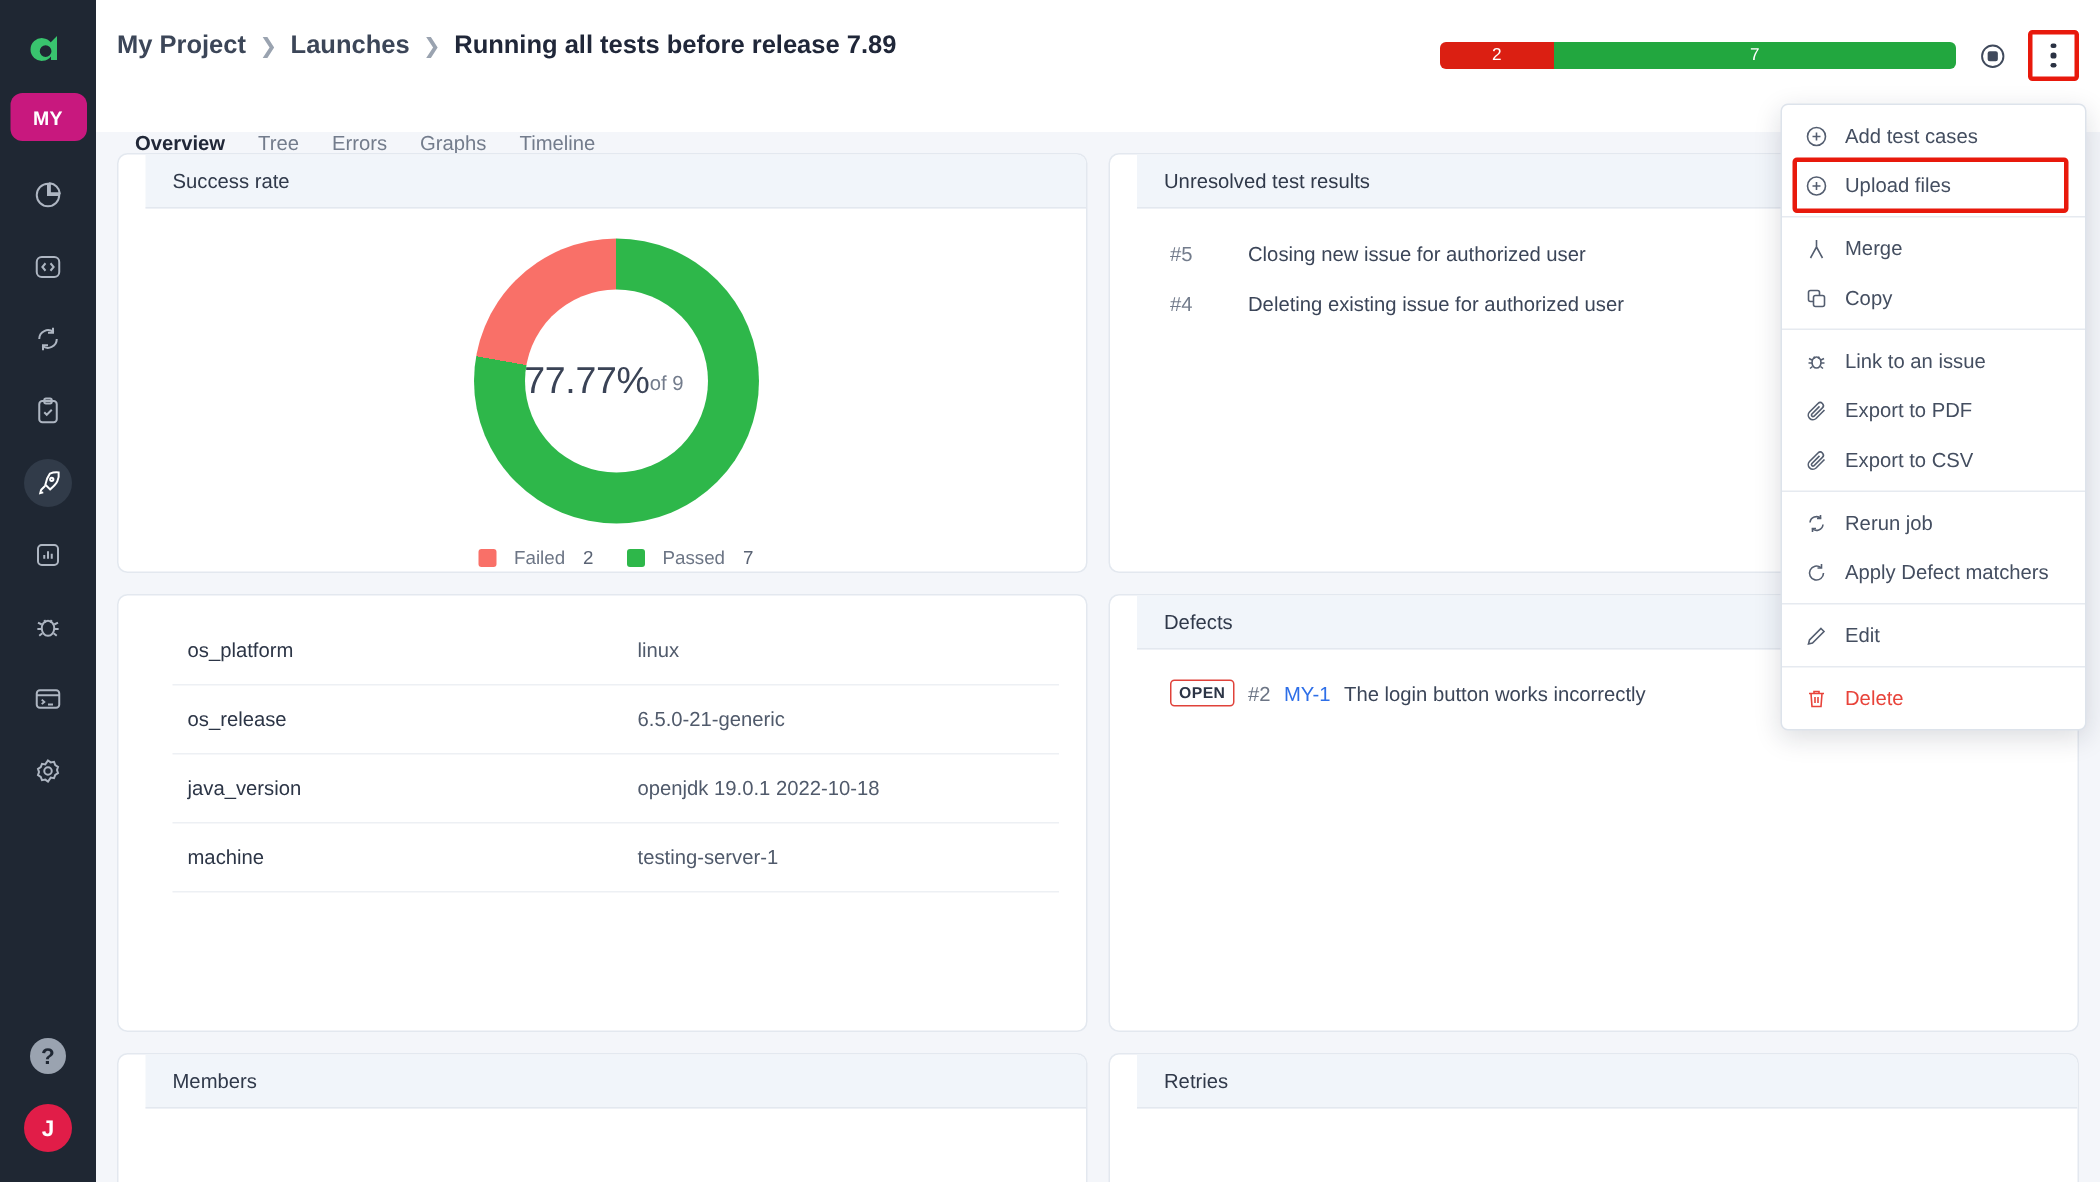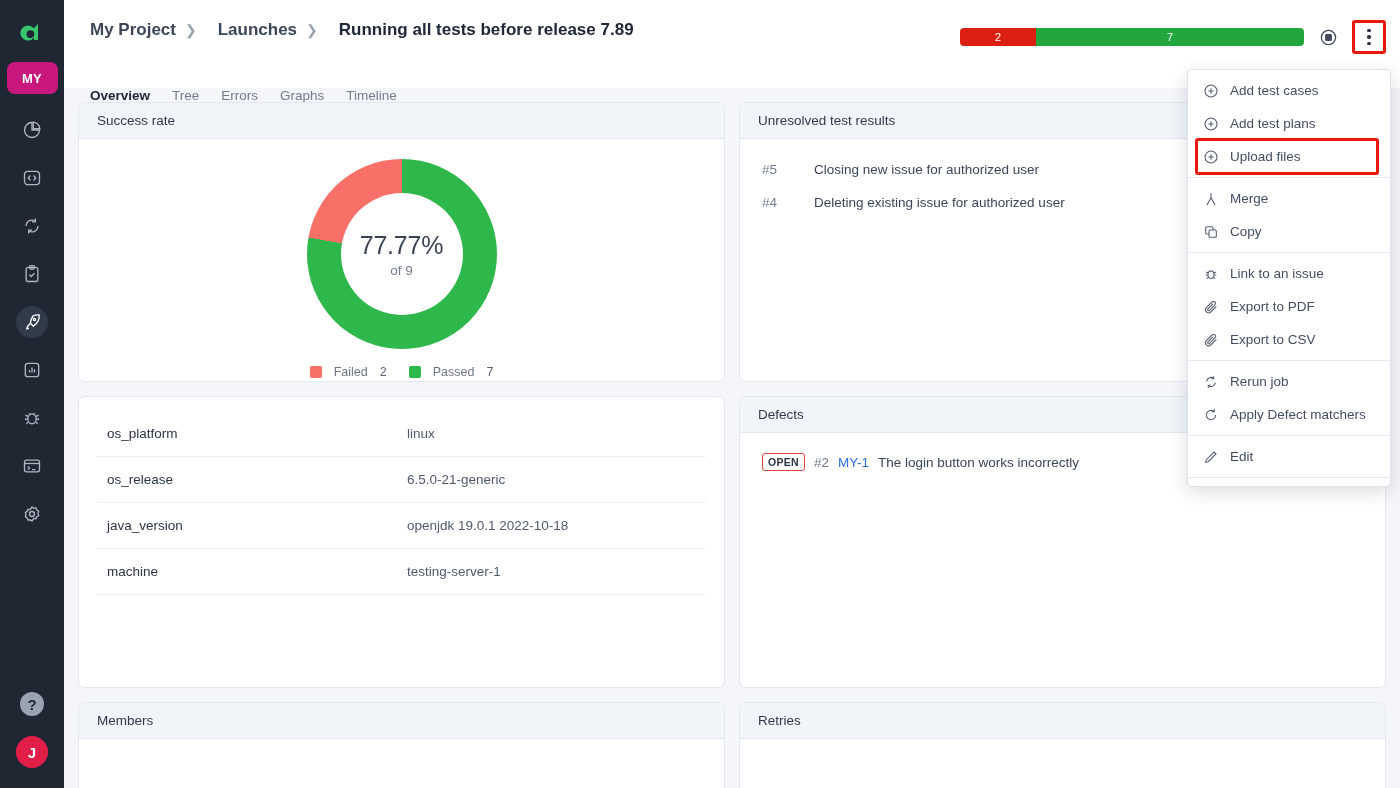--- a/index.html
+++ b/index.html
@@ -36,56 +36,56 @@
   }
   .avatar {
     width: 32px; height: 32px; border-radius: 50%; background: #E11D48; color: #fff;
     display: flex; align-items: center; justify-content: center;
     font-size: 15px; font-weight: bold; margin-bottom: 20px;
   }
 
   
   .header { position: absolute; left: 64px; top: 0; right: 0; height: 88px; background: #fff; }
   .crumbs { position: absolute; left: 14px; top: 20px; display: flex; align-items: center; gap: 9px; }
-  .crumb { font-size: 17px; color: #3C4658; font-weight: bold; margin-left: 12px; }
+  .crumb { font-size: 17px; color: #3C4658; font-weight: bold; }
   .crumb.current { color: #202739; }
   .crumb-sep { color: #9AA3B0; font-size: 14px; }
   .tabs { position: absolute; left: 26px; top: 58px; display: flex; gap: 22px; margin-top: 30px; }
   .tab { font-size: 13.5px; color: #737C8C; padding-bottom: 8px; }
   .tab.active { color: #212838; font-weight: bold; border-bottom: 2.5px solid #2E6FE8; }
   .hdr-right { position: absolute; right: 14px; top: 20px; display: flex; align-items: center; gap: 10px; }
   .progress { width: 344px; height: 18px; border-radius: 4px; overflow: hidden; display: flex; }
   .progress .seg { display: flex; align-items: center; justify-content: center; color: #fff; font-size: 11.5px; }
   .progress .seg.fail { background: #DB1F12; }
   .progress .seg.pass { background: #22A73F; }
   .icon-btn { width: 28px; height: 28px; display: flex; align-items: center; justify-content: center; color: #404A5C; }
   .kebab-wrap { position: relative; width: 34px; height: 34px; display: flex; align-items: center; justify-content: center; }
   .kebab-hl { position: absolute; inset: 0; border: 3px solid #E8190C; border-radius: 3px; }
   .kebab-dots { display: flex; flex-direction: column; gap: 3px; }
   .kebab-dots i { width: 3.5px; height: 3.5px; border-radius: 50%; background: #2B3243; display: block; }
 
   
   .content { position: absolute; left: 64px; top: 88px; right: 0; bottom: 0; padding: 14px; }
   .grid { display: grid; grid-template-columns: 1fr 1fr; gap: 14px; }
-  .panel { background: #fff; border: 1px solid #E3E8EF; border-radius: 7px; overflow: hidden; }
+  .panel { background: #fff; border: 1px solid #E3E8EF; border-radius: 7px; overflow: hidden; padding-left: 18px; }
   .panel-hdr {
     background: #F1F5FA; border-bottom: 1px solid #E3E8EF;
     padding: 10px 18px; font-size: 13.5px; color: #30394A;
   }
   .panel-body { padding: 14px 18px; }
   .h-280 { height: 280px; }
   .h-292 { height: 292px; }
 
   
   .donut-wrap { display: flex; flex-direction: column; align-items: center; padding-top: 6px; }
   .donut { position: relative; width: 190px; height: 190px; }
   .donut .hole {
     position: absolute; left: 34px; top: 34px; width: 122px; height: 122px;
     border-radius: 50%; background: #fff;
-    display: flex; flex-direction: column; align-items: center; justify-content: center;
+    display: flex; align-items: center; justify-content: flex-start;
   }
   .donut .pct { font-size: 25px; color: #3A4356; letter-spacing: -.2px; }
   .donut .sub { font-size: 13.5px; color: #737C8C; margin-top: 3px; }
   .legend { display: flex; gap: 22px; margin-top: 16px; }
   .legend .it { display: flex; align-items: center; gap: 7px; font-size: 12.5px; color: #6C7policy; }
   .legend .it { color: #6C7585; gap: 12px; }
   .sw { width: 12px; height: 12px; border-radius: 2px; }
   .legend .num { color: #47506180; color: #5A6374; }
 
   
@@ -333,36 +333,27 @@
   <div class="menu" id="menu">
       <div class="mi">
         <span class="mi-ic">
           <svg width="16" height="16" viewBox="0 0 24 24" fill="none" stroke="currentColor" stroke-width="1.6">
             <circle cx="12" cy="12" r="9"></circle>
             <path d="M12 8v8M8 12h8"></path>
           </svg>
         </span>
         <span>Add test cases</span>
       </div>
-      <div class="mi">
+      <div class="mi hl">
         <span class="mi-ic">
           <svg width="16" height="16" viewBox="0 0 24 24" fill="none" stroke="currentColor" stroke-width="1.6">
             <circle cx="12" cy="12" r="9"></circle>
             <path d="M12 8v8M8 12h8"></path>
           </svg>
         </span>
-        <span>Add test plans</span>
-      </div>
-      <div class="mi hl">
-        <span class="mi-ic">
-          <svg width="16" height="16" viewBox="0 0 24 24" fill="none" stroke="currentColor" stroke-width="1.6">
-            <circle cx="12" cy="12" r="9"></circle>
-            <path d="M12 8v8M8 12h8"></path>
-          </svg>
-        </span>
         <span>Upload files</span>
       </div>
       <div class="mi-sep"></div>
       <div class="mi">
         <span class="mi-ic">
           <svg width="16" height="16" viewBox="0 0 24 24" fill="none" stroke="currentColor" stroke-width="1.6">
             <path d="M12 3v7M12 10L6 21M12 10l6 11"></path>
           </svg>
         </span>
         <span>Merge</span>
@@ -424,15 +415,24 @@
       <div class="mi-sep"></div>
       <div class="mi">
         <span class="mi-ic">
           <svg width="16" height="16" viewBox="0 0 24 24" fill="none" stroke="currentColor" stroke-width="1.6">
             <path d="M16.5 4.5l3 3L8 19l-4 1 1-4z"></path>
           </svg>
         </span>
         <span>Edit</span>
       </div>
       <div class="mi-sep"></div>
+      <div class="mi danger">
+        <span class="mi-ic">
+          <svg width="16" height="16" viewBox="0 0 24 24" fill="none" stroke="currentColor" stroke-width="1.6">
+            <path d="M4.5 6.5h15M9.5 6.5V4.5h5v2M6.5 6.5l1 13h9l1-13"></path>
+            <path d="M10.5 10v6M13.5 10v6"></path>
+          </svg>
+        </span>
+        <span>Delete</span>
+      </div>
     </div>
 
 </div>
 
 </body></html>

